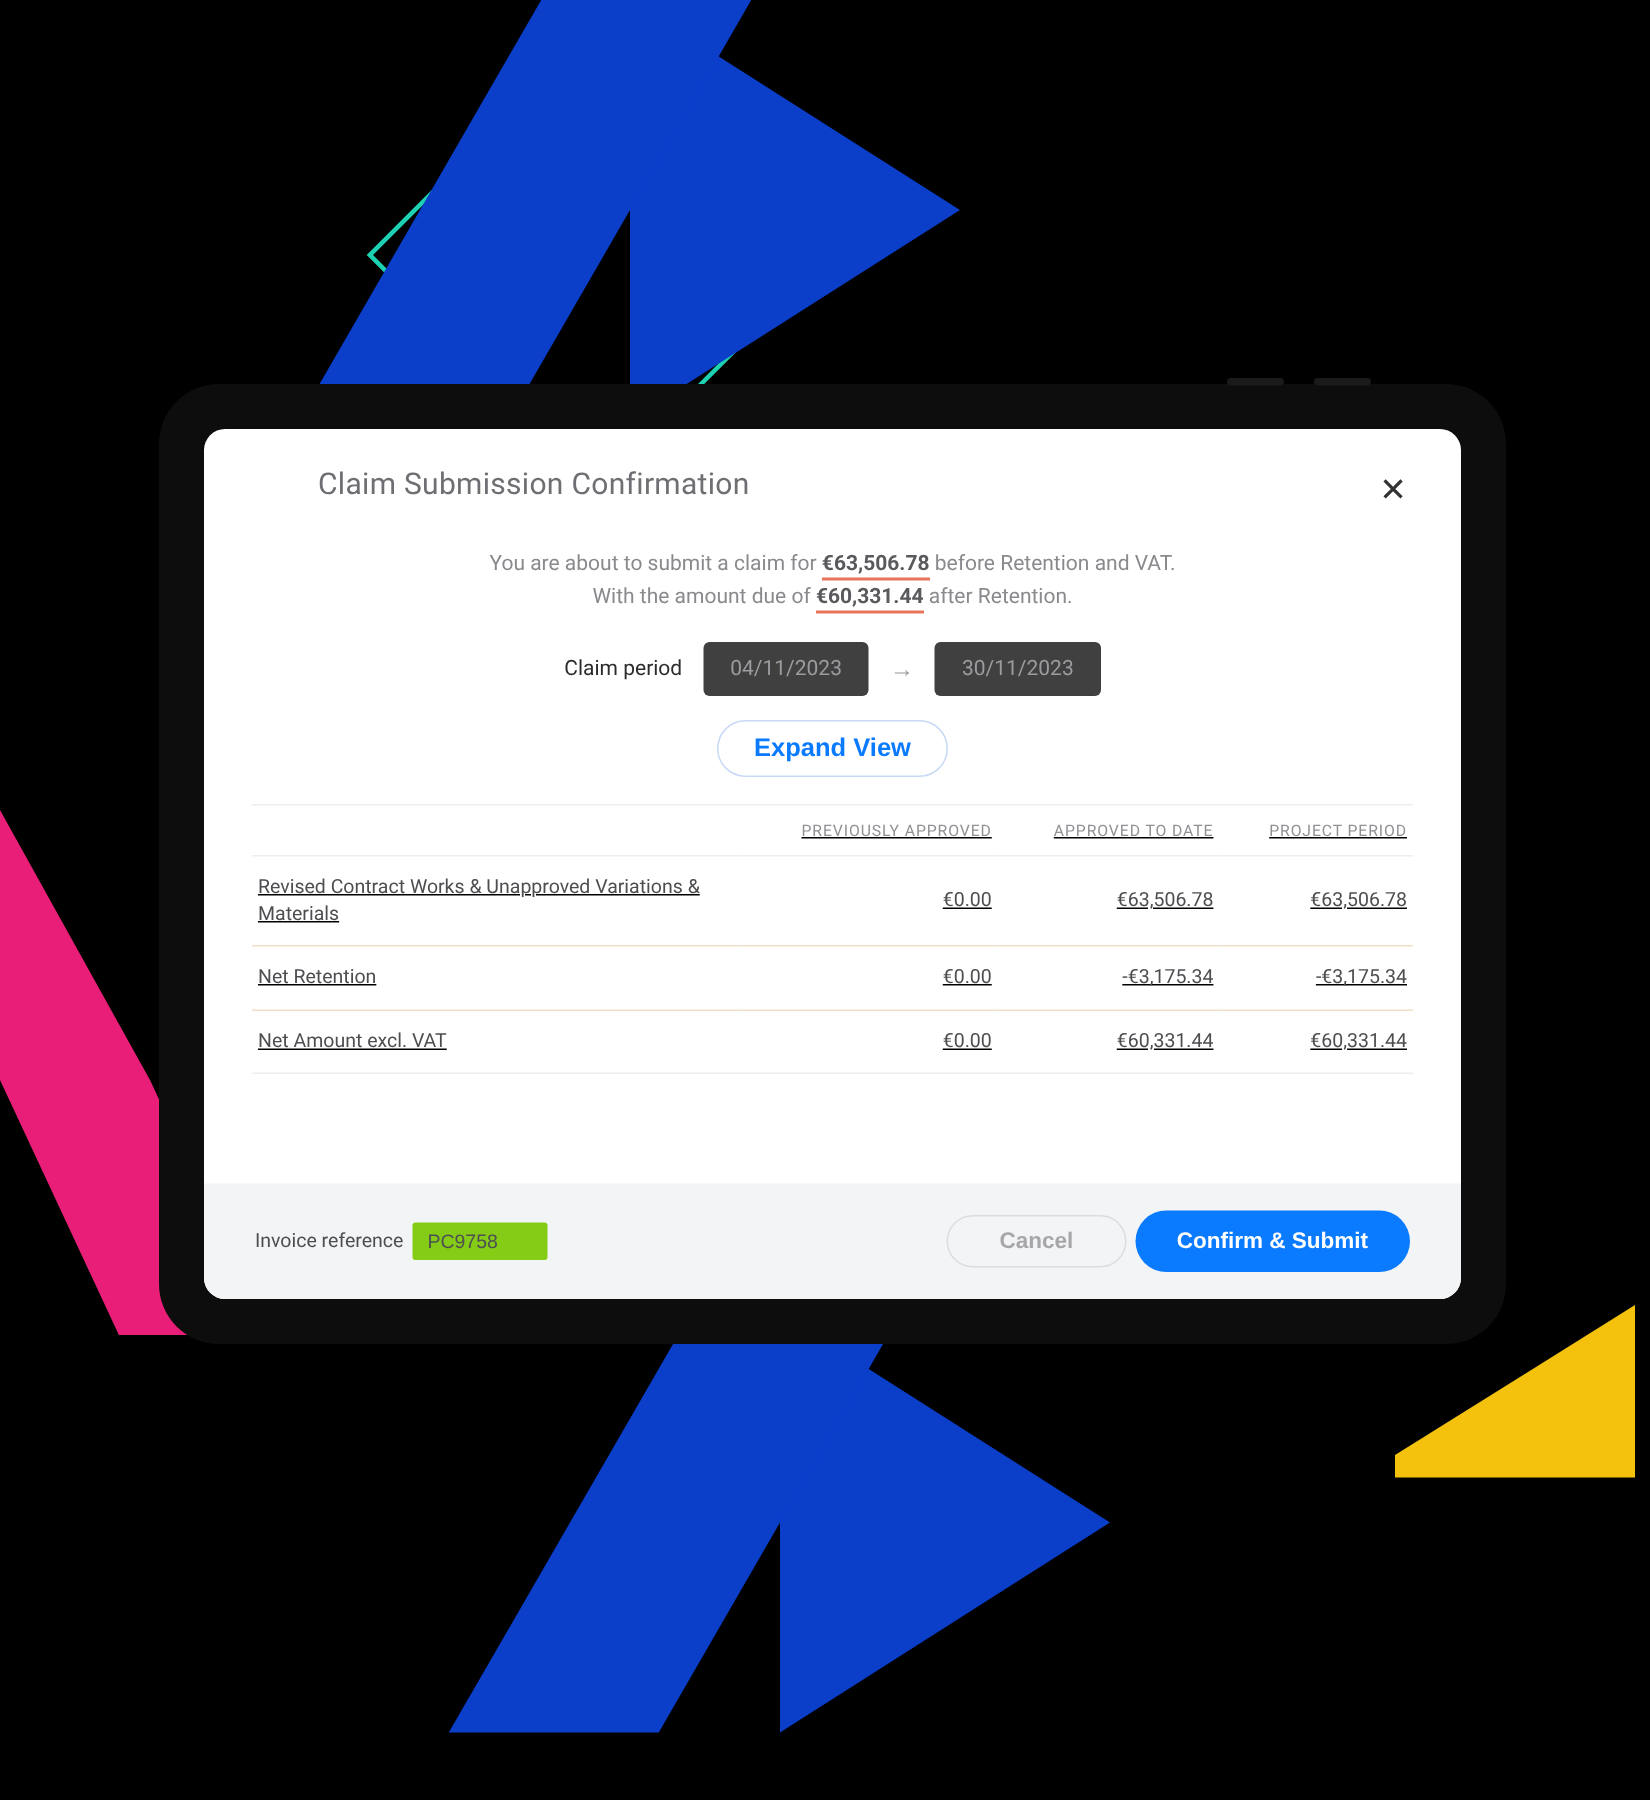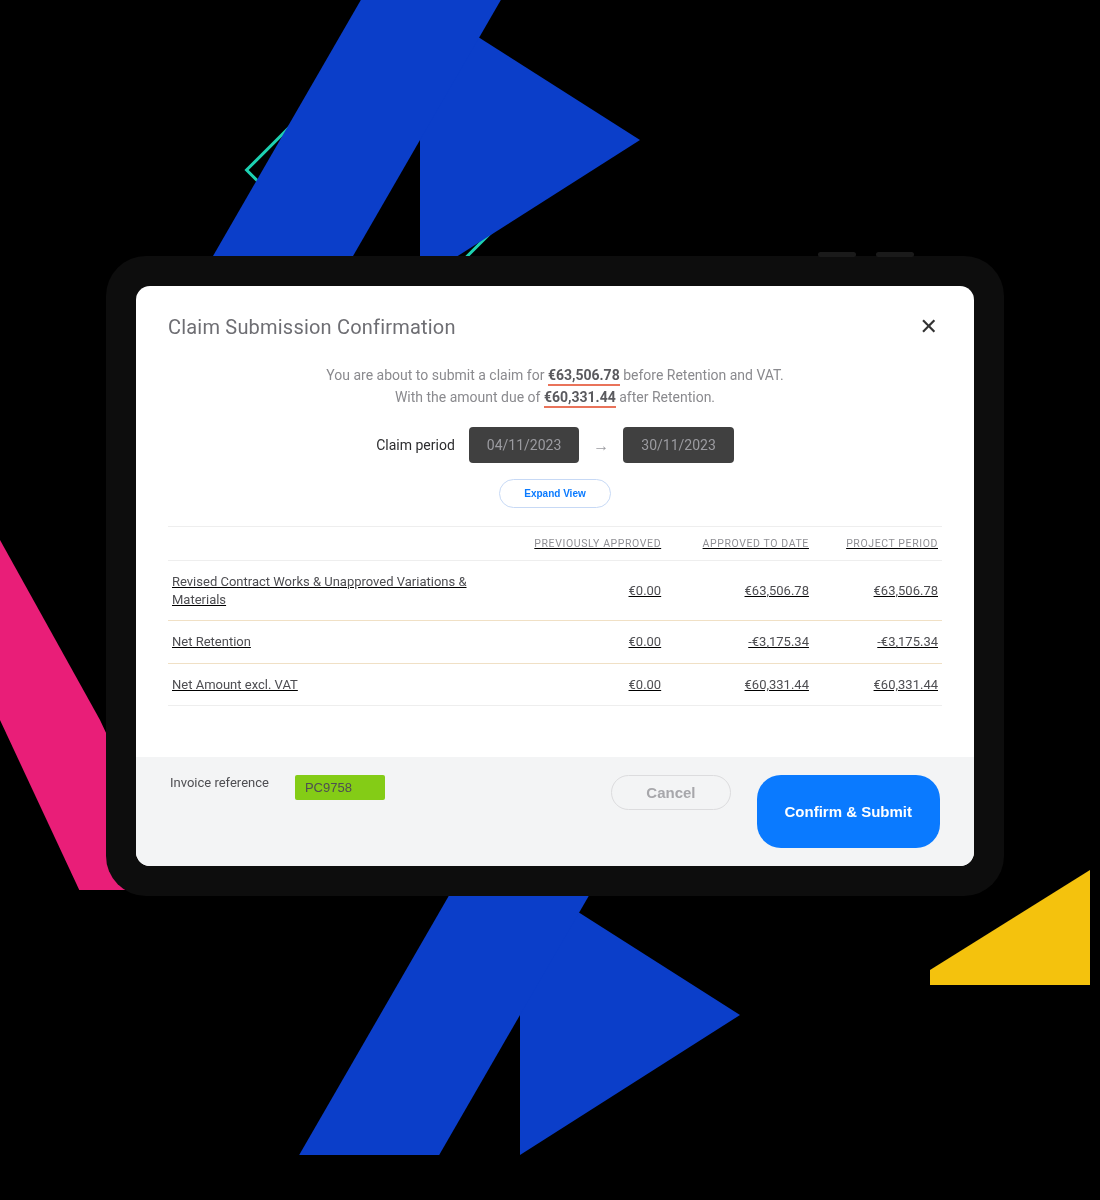--- a/index.html
+++ b/index.html
@@ -126,22 +126,23 @@
     border-radius: 14px;
     overflow: hidden;
     display: flex;
     flex-direction: column;
   }
 
   
   .modal-header {
     display: flex;
     justify-content: space-between;
-    align-items: center;
+    align-items: flex-start;
     padding: 24px 32px 0 32px;
+    margin-left: 44px;
   }
   .modal-title {
     font-size: 20px;
     font-weight: 400;
     color: #6e6e73;
     letter-spacing: 0.2px;
   }
   .close-btn {
     font-size: 22px;
     color: #333;
@@ -188,21 +189,21 @@
   }
   .arrow-icon {
     color: #9b9ba0;
     font-size: 16px;
   }
 
   .expand-btn {
     display: inline-block;
     border: 1px solid #c7d9f5;
     color: #0a7aff;
-    font-size: 10px;
+    font-size: 17px;
     font-weight: 600;
     padding: 8px 24px;
     border-radius: 22px;
     margin-bottom: 18px;
     cursor: pointer;
     background: #fff;
   }
 
   .table {
     width: 100%;
@@ -233,22 +234,22 @@
     max-width: 250px;
     line-height: 1.35;
   }
   .table tr:last-child td { border-bottom: 1px solid #eee; }
 
   
   .modal-footer {
     background: #f3f4f5;
     padding: 18px 34px;
     display: flex;
-    align-items: flex-start;
-    gap: 26px;
+    align-items: center;
+    gap: 6px;
   }
   .invoice-label {
     font-size: 13px;
     color: #4e4e52;
   }
   .invoice-input {
     font-size: 13px;
     color: #4e4e52;
     background: #84cc16;
     border: none;
@@ -266,21 +267,21 @@
     padding: 8px 34px;
     border-radius: 24px;
     cursor: pointer;
   }
   .confirm-btn {
     border: none;
     background: #0a7aff;
     color: #fff;
     font-size: 15px;
     font-weight: 600;
-    padding: 28px 28px;
+    padding: 12px 28px;
     border-radius: 24px;
     cursor: pointer;
   }
 </style>
 </head>
 <body>
 
 <div class="bg-shape teal-diamond"></div>
 <div class="bg-shape blue-arrow-top"></div>
 <div class="bg-shape pink-shape"></div>

